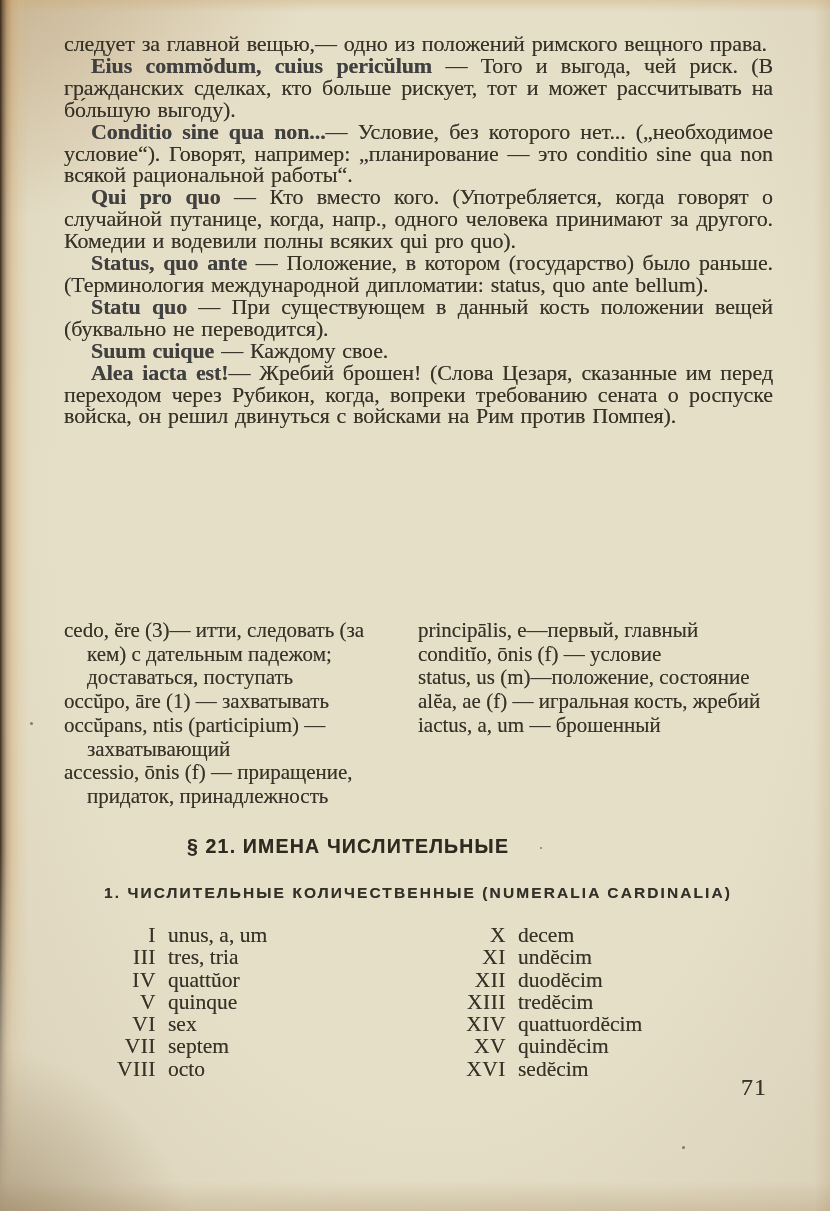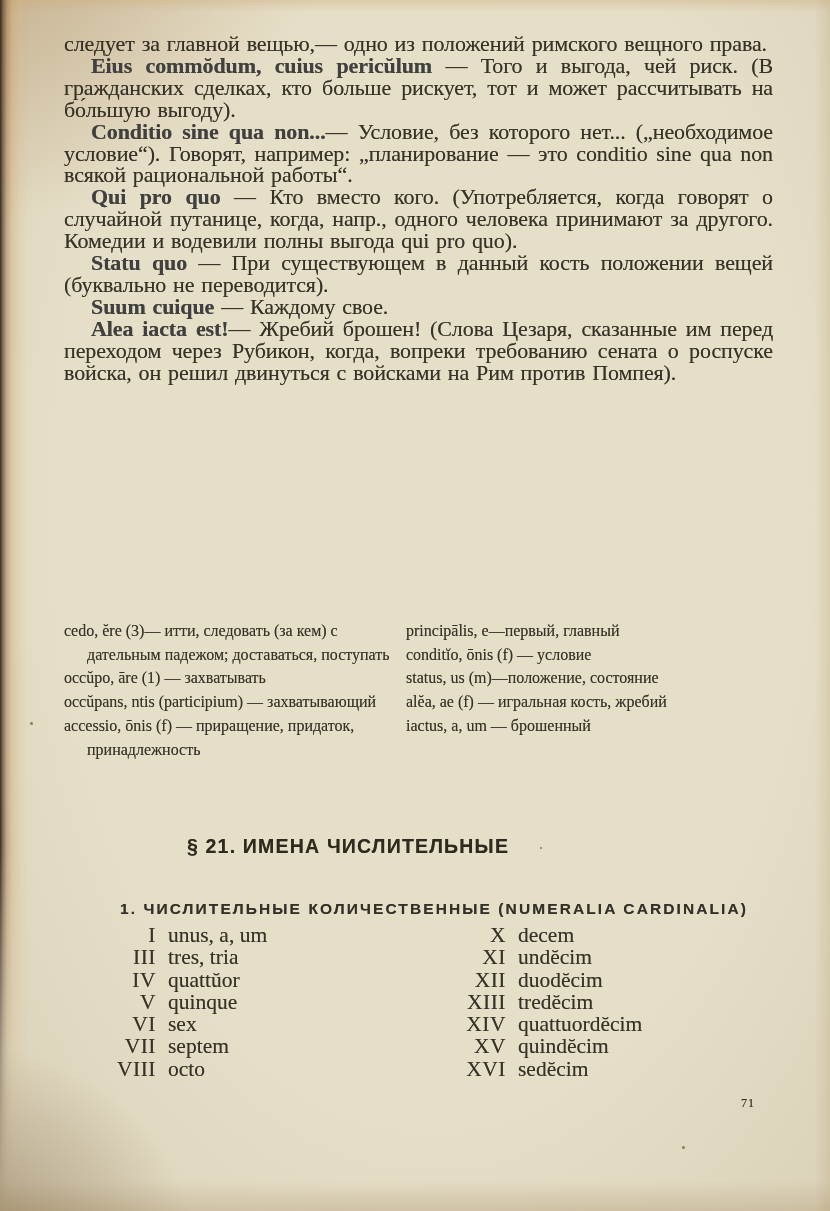--- a/index.html
+++ b/index.html
@@ -43,73 +43,74 @@
     text-align: justify; word-spacing: 1.5px; letter-spacing: -0.1px;
     overflow: hidden;
     text-shadow: 0 0 0.5px rgba(46,40,28,0.55);
   }
   .body-text p { margin: 0; text-indent: 27px; }
   .body-text p.noindent { text-indent: 0; }
   .lead { font-weight: 700; color: #404040; }
 
   .vocab {
     position: absolute; left: 64px; top: 619px; width: 710px;
-    display: flex; gap: 6px;
-    font-size: 16px; line-height: 23.7px;
+    display: flex; gap: 18px;
+    font-size: 21px; line-height: 23.7px;
     text-shadow: 0 0 0.5px rgba(46,40,28,0.5);
   }
   .vocab-col.left  { width: 336px; }
   .vocab-col.right { width: 353px; }
   .ventry { margin: 0; padding-left: 23px; text-indent: -23px; }
 
   .heading {
     position: absolute; left: 64px; top: 835px; width: 708px; margin: 0;
     transform: translateX(-70px);
     text-align: center;
     font-family: "Liberation Sans", sans-serif;
     font-size: 19.5px; font-weight: 700; letter-spacing: 1.2px;
     color: #2e2a20; text-shadow: 0 0 0.5px rgba(46,42,32,0.6);
   }
   .subheading {
-    position: absolute; left: 64px; top: 884px; width: 708px; margin: 16px;
+    position: absolute; left: 64px; top: 884px; width: 708px; margin: 0;
     text-align: center;
     font-family: "Liberation Sans", sans-serif;
     font-size: 15.5px; font-weight: 700; letter-spacing: 2.1px;
     color: #33302a; text-shadow: 0 0 0.4px rgba(46,42,32,0.55);
   }
 
   .numerals { position: absolute; top: 924px; left: 0; width: 830px; }
   .num-col { position: absolute; top: 0; }
   .num-col.left  { left: 64px; }
   .num-col.right { left: 414px; }
   .num-row { display: flex; line-height: 22.3px; font-size: 21.5px; text-shadow: 0 0 0.5px rgba(46,40,28,0.5); }
   .roman { width: 92px; text-align: right; letter-spacing: 0.5px; }
   .latin { margin-left: 12px; }
 
   .page-number {
-    position: absolute; left: 741px; top: 1096px;
-    font-size: 12px; letter-spacing: 1px;
+    position: absolute; left: 741px; top: 1074px;
+    font-size: 24px; letter-spacing: 1px;
     text-shadow: 0 0 0.5px rgba(46,40,28,0.5);
   }
 </style>
 </head>
 <body>
 
 <div class="page">
   <div class="edges"></div>
   <div class="left-strip"></div>
   <div class="speck" style="left:682px; top:1146px; width:3px; height:3px;"></div>
   <div class="speck" style="left:540px; top:847px; width:2px; height:2px;"></div>
   <div class="speck" style="left:30px; top:722px; width:3px; height:3px;"></div>
 
   <section class="body-text">
     <p class="noindent"><b class="lead"></b><span>следует за главной вещью,— одно из положений римского вещного права.</span></p>
     <p><b class="lead">Eius commŏdum, cuius pericŭlum</b><span> — Того и выгода, чей риск. (В гражданских сделках, кто больше рискует, тот и может рассчитывать на бо́льшую выгоду).</span></p>
     <p><b class="lead">Conditio sine qua non...</b><span>— Условие, без которого нет... („необходимое условие“). Говорят, например: „планирование — это conditio sine qua non всякой рациональной работы“.</span></p>
-    <p><b class="lead">Qui pro quo</b><span> — Кто вместо кого. (Употребляется, когда говорят о случайной путанице, когда, напр., одного человека принимают за другого. Комедии и водевили полны выгода qui pro quo).</span></p>
+    <p><b class="lead">Qui pro quo</b><span> — Кто вместо кого. (Употребляется, когда говорят о случайной путанице, когда, напр., одного человека принимают за другого. Комедии и водевили полны всяких qui pro quo).</span></p>
+    <p><b class="lead">Status, quo ante</b><span> — Положение, в котором (государство) было раньше. (Терминология международной дипломатии: status, quo ante bellum).</span></p>
     <p><b class="lead">Statu quo</b><span> — При существующем в данный кость положении вещей (буквально не переводится).</span></p>
     <p><b class="lead">Suum cuique</b><span> — Каждому свое.</span></p>
     <p><b class="lead">Alea iacta est!</b><span>— Жребий брошен! (Слова Цезаря, сказанные им перед переходом через Рубикон, когда, вопреки требованию сената о роспуске войска, он решил двинуться с войсками на Рим против Помпея).</span></p>
   </section>
 
   <section class="vocab">
     <div class="vocab-col left">
       <p class="ventry">cedo, ĕre (3)— итти, следовать (за кем) с дательным падежом; доставаться, поступать</p>
       <p class="ventry">occŭpo, āre (1) — захватывать</p>
       <p class="ventry">occŭpans, ntis (participium) — захватывающий</p>

